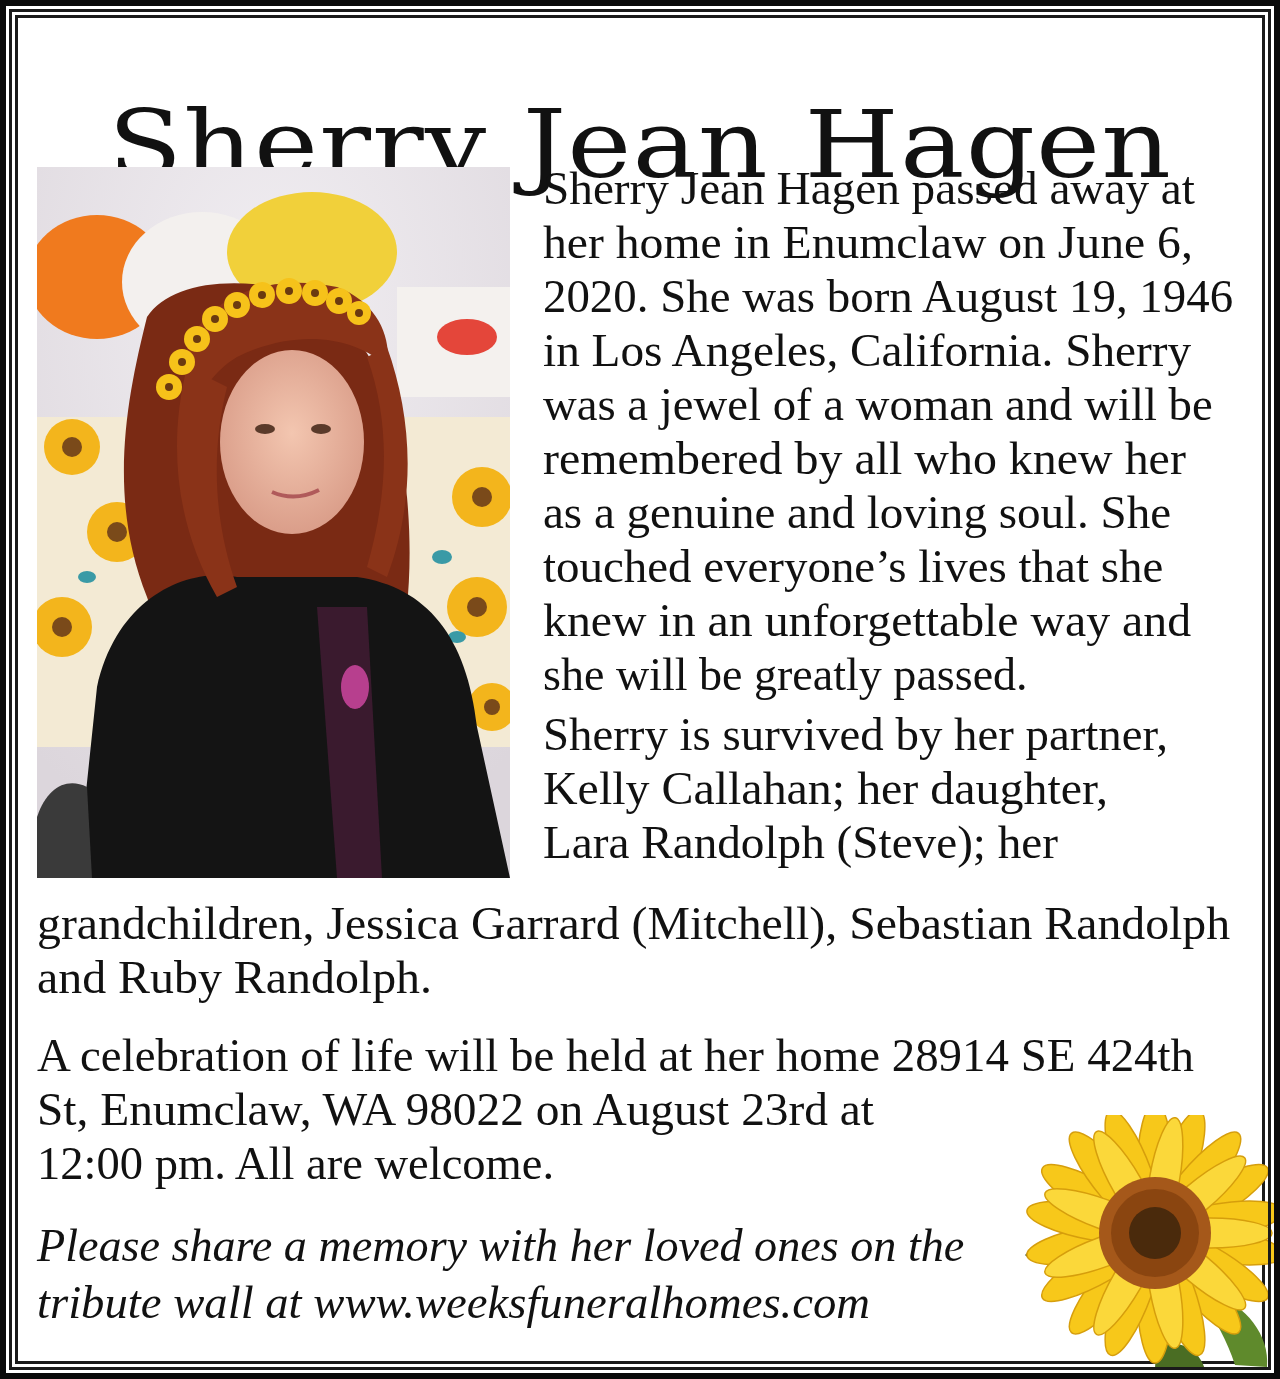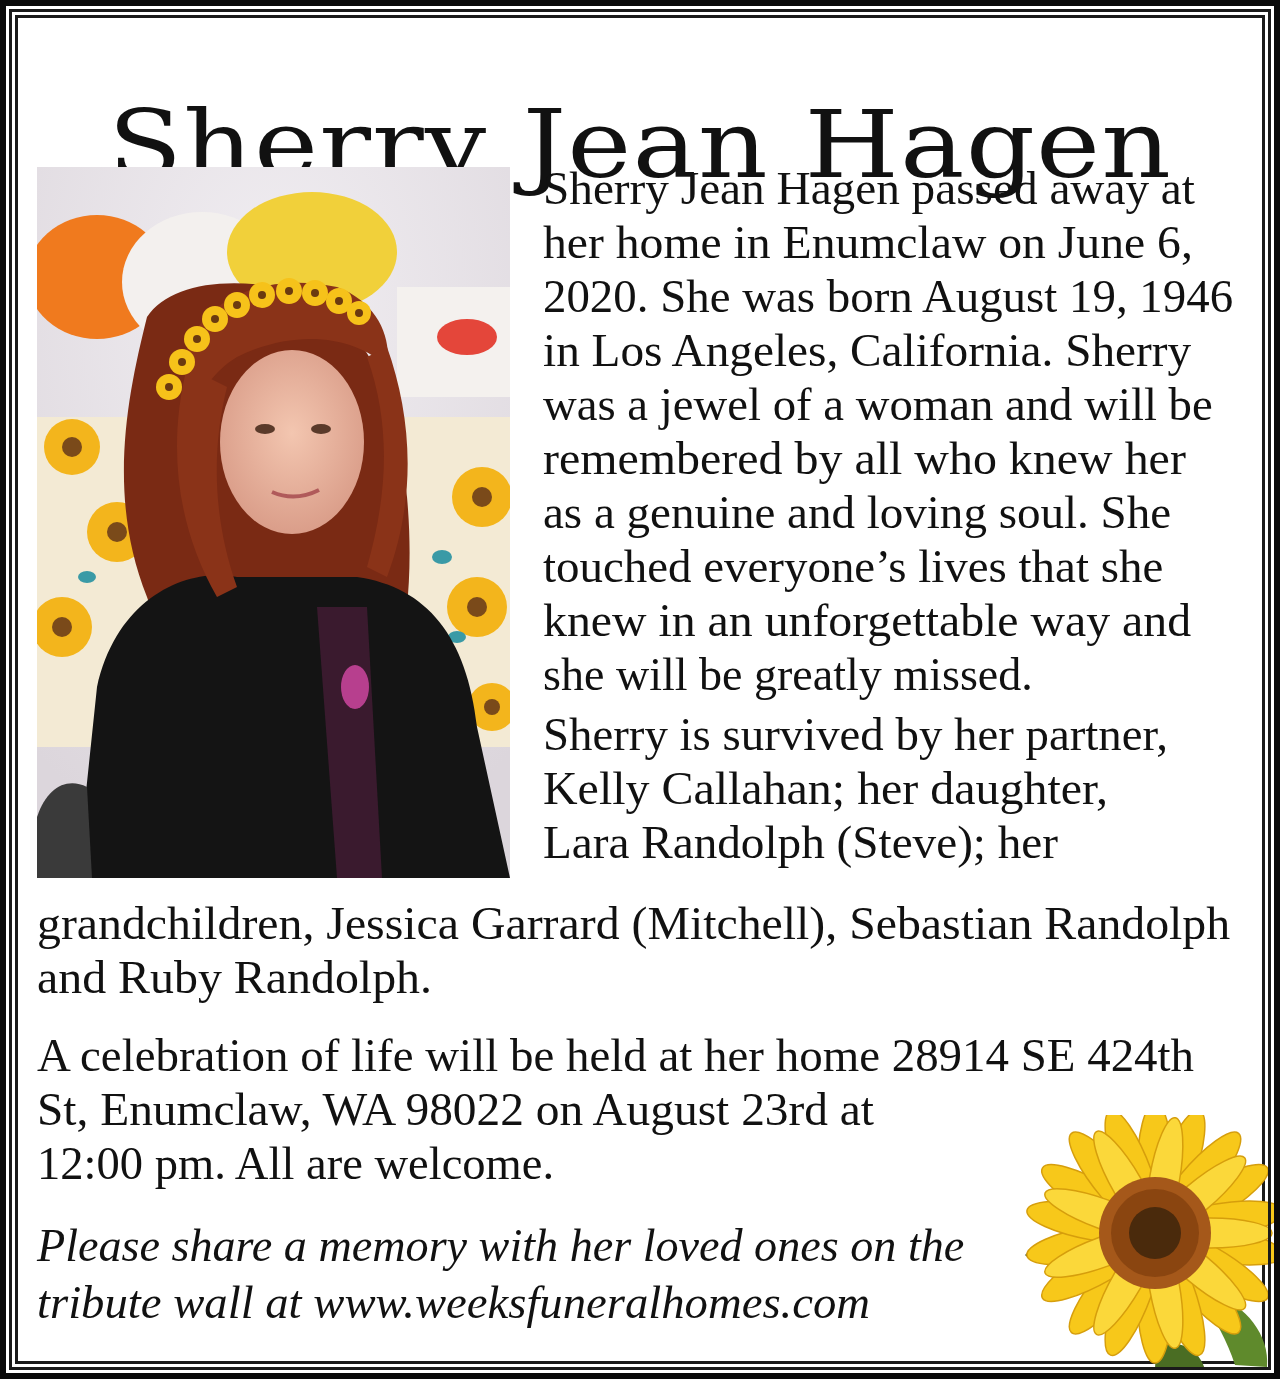--- a/index.html
+++ b/index.html
@@ -136,21 +136,21 @@
 <div>
   <span class="text-line" style="left: 543px; top: 162px; transform: scaleX(1.027);">Sherry Jean Hagen passed away at</span>
   <span class="text-line" style="left: 543px; top: 216px; transform: scaleX(1.036);">her home in Enumclaw on June 6,</span>
   <span class="text-line" style="left: 543px; top: 270px; transform: scaleX(1.019);">2020. She was born August 19, 1946</span>
   <span class="text-line" style="left: 543px; top: 324px; transform: scaleX(1.027);">in Los Angeles, California. Sherry</span>
   <span class="text-line" style="left: 543px; top: 378px; transform: scaleX(1.016);">was a jewel of a woman and will be</span>
   <span class="text-line" style="left: 543px; top: 432px; transform: scaleX(1.042);">remembered by all who knew her</span>
   <span class="text-line" style="left: 543px; top: 486px; transform: scaleX(1.022);">as a genuine and loving soul. She</span>
   <span class="text-line" style="left: 543px; top: 540px; transform: scaleX(1.02);">touched everyone’s lives that she</span>
   <span class="text-line" style="left: 543px; top: 594px; transform: scaleX(1.039);">knew in an unforgettable way and</span>
-  <span class="text-line" style="left: 543px; top: 648px; transform: scaleX(1.001);">she will be greatly missed.</span>
+  <span class="text-line" style="left: 543px; top: 648px; transform: scaleX(1.001);">she will be greatly passed.</span>
 </div>
 
 <div>
   <span class="text-line" style="left: 543px; top: 708px; transform: scaleX(1.018);">Sherry is survived by her partner,</span>
   <span class="text-line" style="left: 543px; top: 762px; transform: scaleX(1.042);">Kelly Callahan; her daughter,</span>
   <span class="text-line" style="left: 543px; top: 816px; transform: scaleX(1.026);">Lara Randolph (Steve); her</span>
   <span class="text-line" style="left: 37px; top: 897px; transform: scaleX(1.039);">grandchildren, Jessica Garrard (Mitchell), Sebastian Randolph</span>
   <span class="text-line" style="left: 37px; top: 951px; transform: scaleX(1.041);">and Ruby Randolph.</span>
 </div>
 

